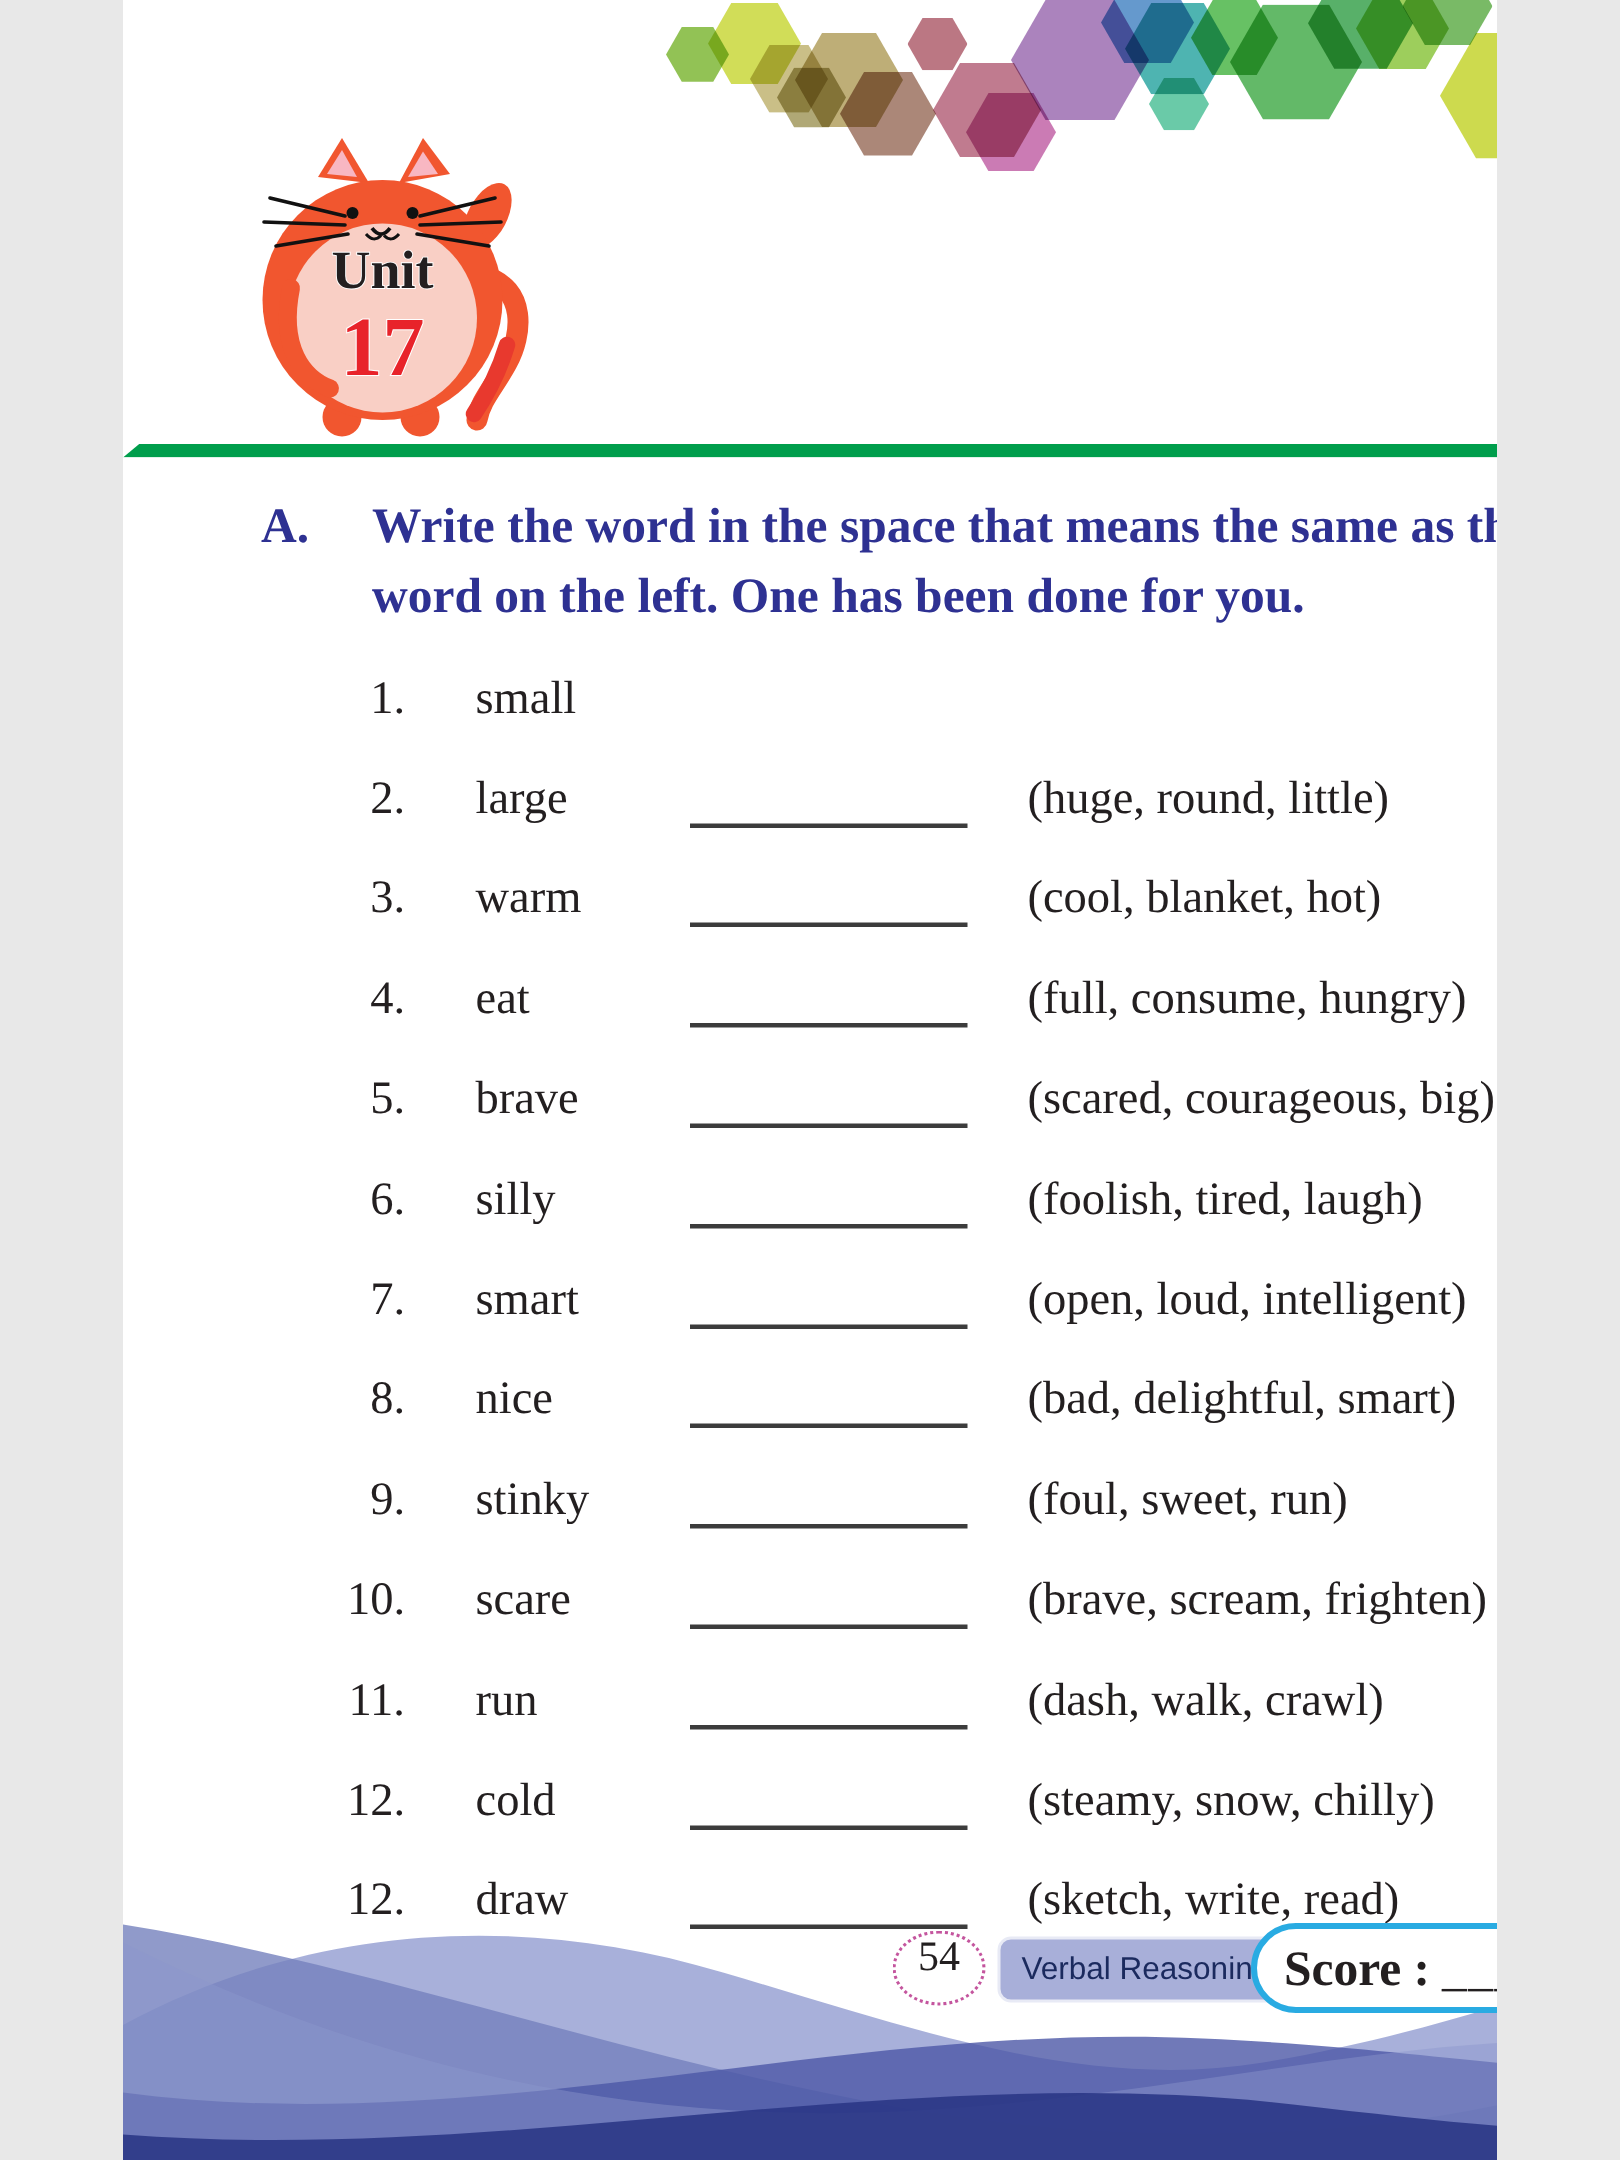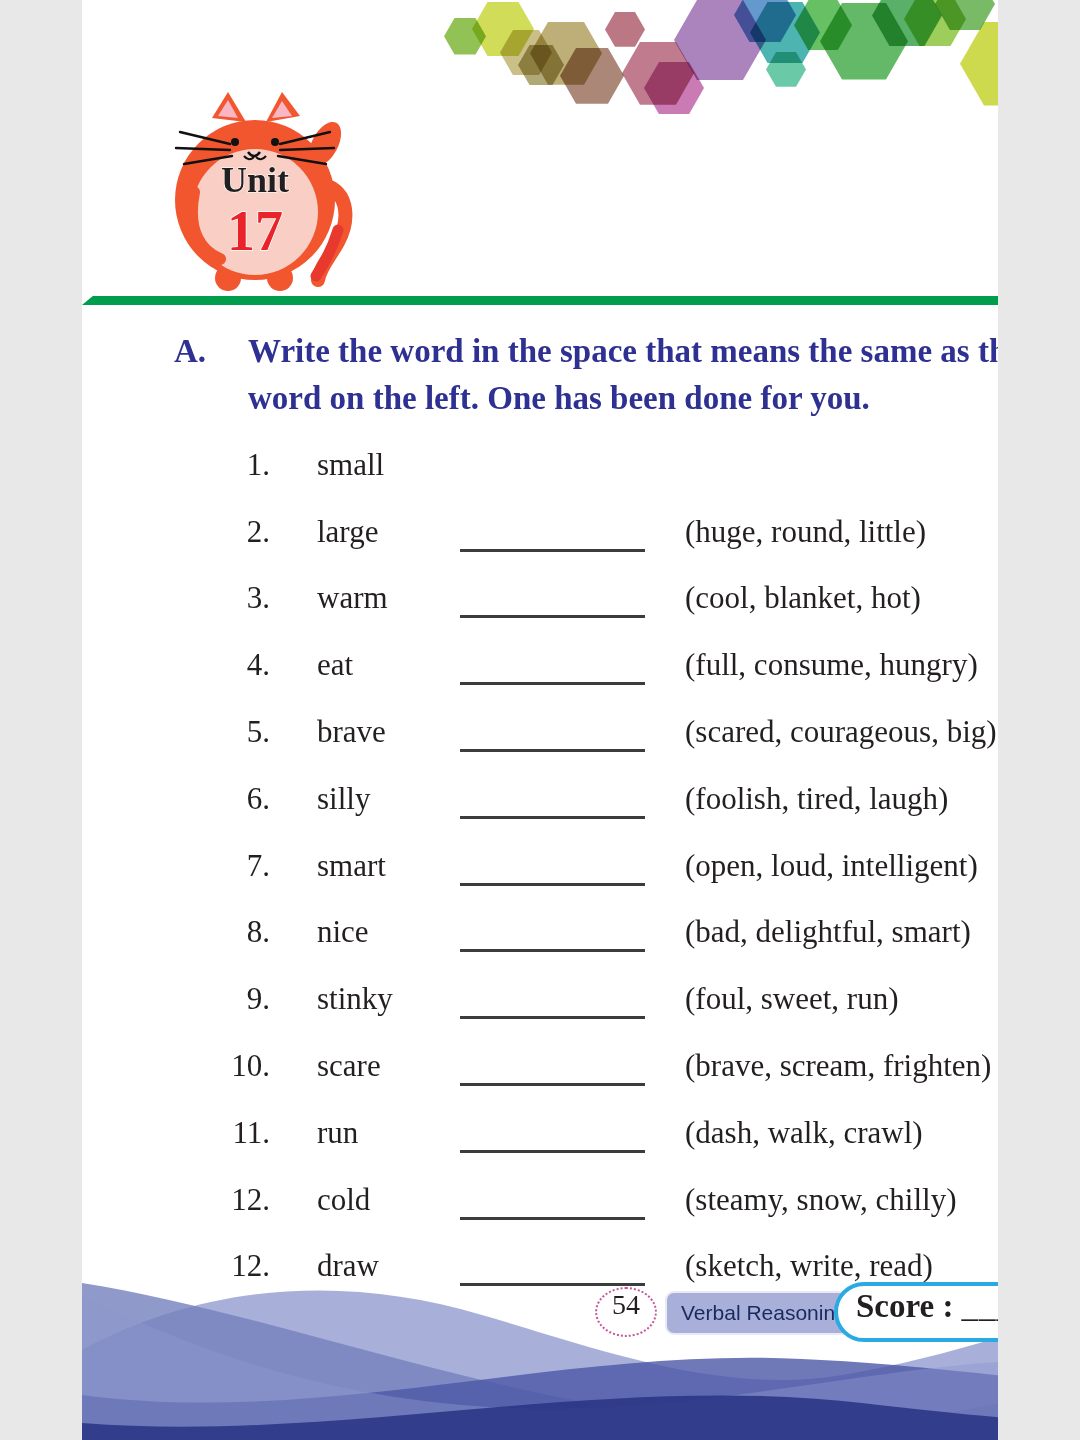--- a/index.html
+++ b/index.html
@@ -62,21 +62,21 @@
   }
   #series-badge{
     position:absolute;left:583px;top:1291px;height:40px;padding:0 14px;
     background:#A8AFD9;border:2px solid #E8EAF5;border-radius:9px;
     display:flex;align-items:center;
     font-family:"Liberation Sans", sans-serif;font-size:21px;color:#1B2A5E;
   }
   #score-box{
     position:absolute;left:752px;top:1282px;width:236px;height:50px;
     background:#fff;border:4px solid #29ABE2;border-radius:30px;
-    display:flex;align-items:flex-start;justify-content:center;padding-top:2px;
+    display:flex;align-items:center;justify-content:center;padding-top:2px;
     font-size:33px;color:#231F20;
   }
   #score-box .lbl{font-weight:bold;}
   #score-box .blank{margin-left:8px;letter-spacing:1px;}
 </style>
 </head>
 <body>
 
 <div id="page">
 

